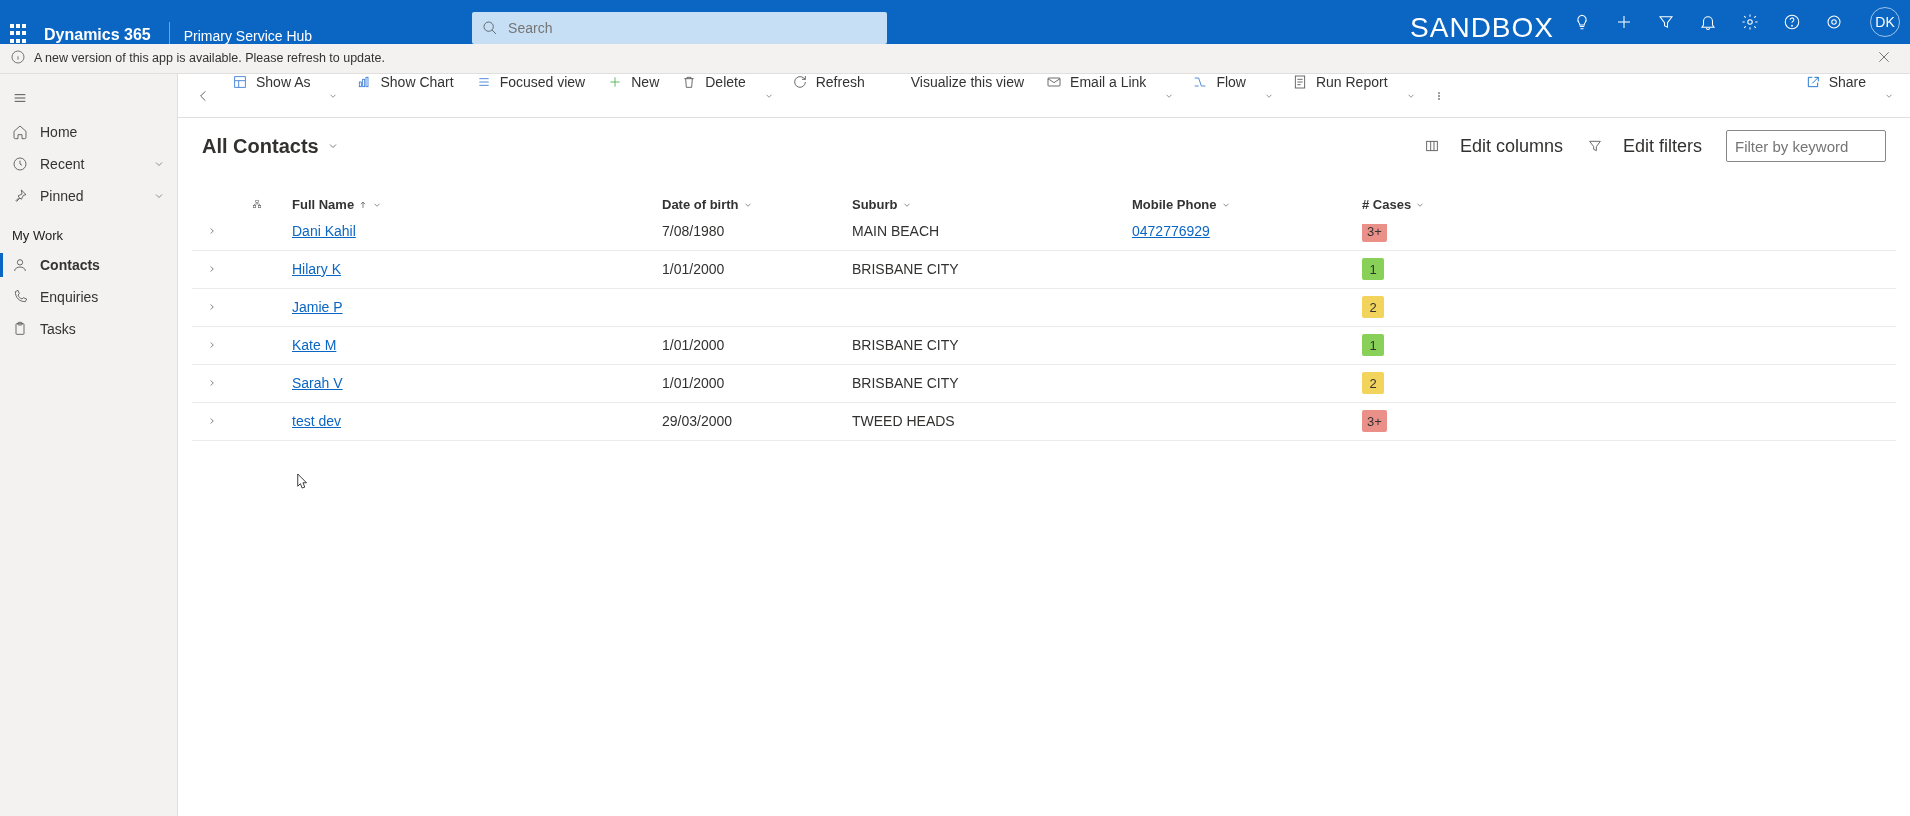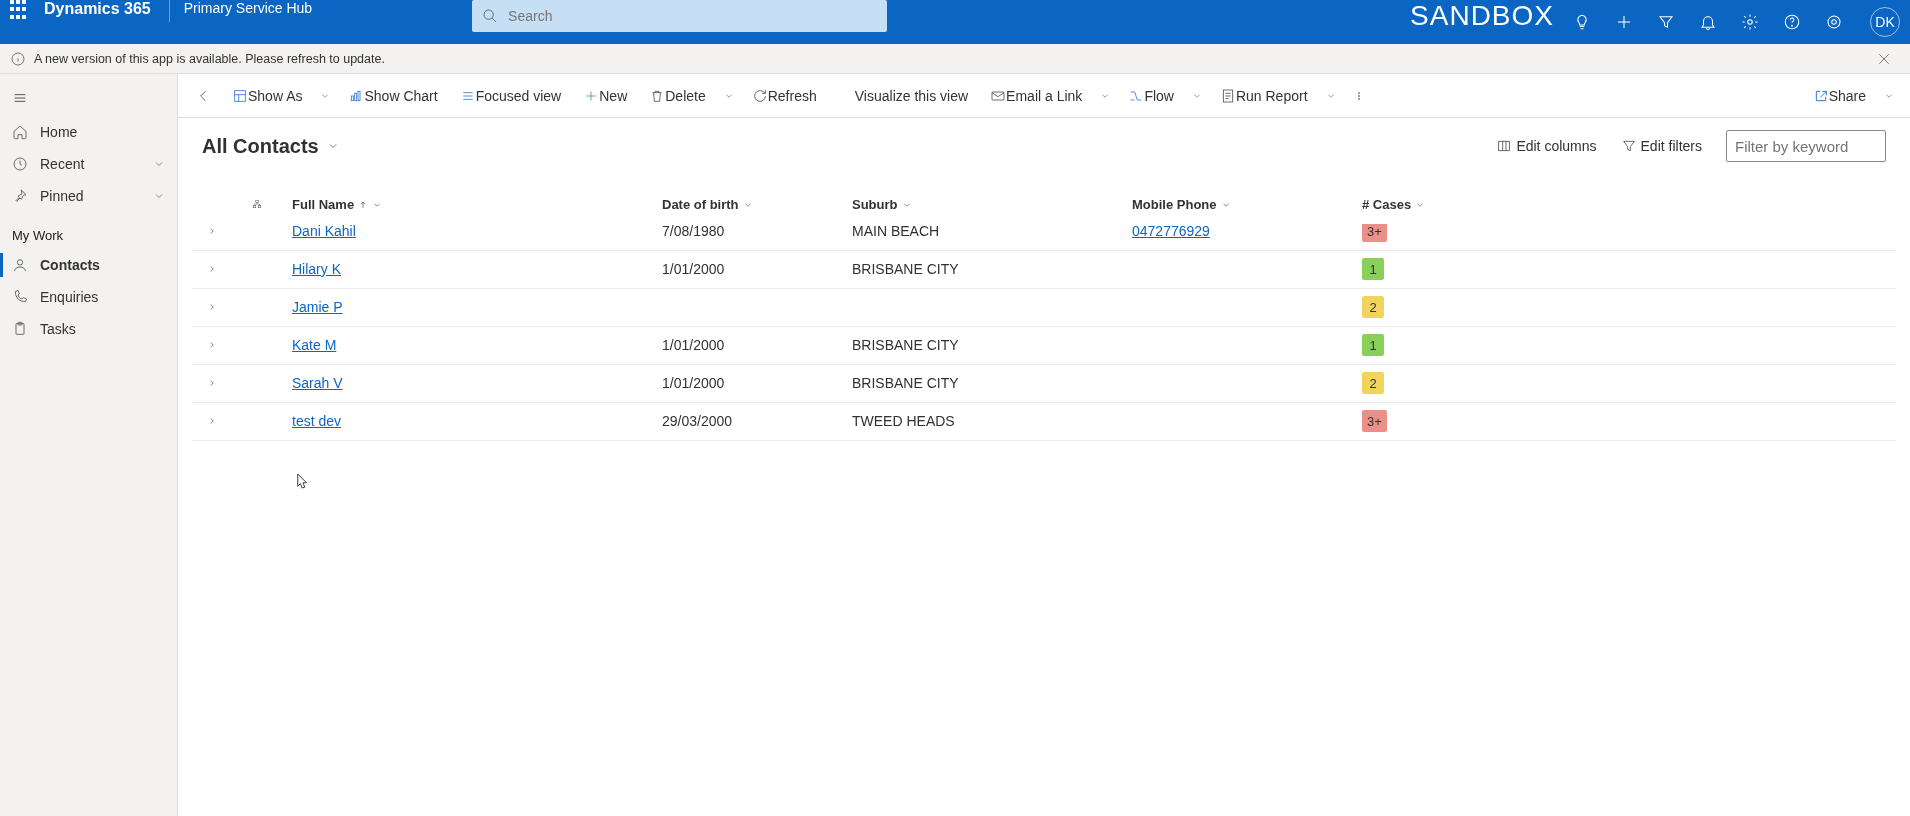--- a/index.html
+++ b/index.html
@@ -1,37 +1,37 @@
 <!DOCTYPE html>
 <html><head>
 <meta charset="utf-8">
 <style>
   * { box-sizing: border-box; }
   html, body { margin: 0; padding: 0; height: 100%; }
   body { font-family: "Segoe UI", Arial, sans-serif; font-size: 14px; color: #323130; background: #fff; overflow: hidden; }
 
   
-  .topbar { background: #0B66C3; color: #fff; height: 44px; display: flex; align-items: flex-start; padding: 0 10px; }
+  .topbar { background: #0B66C3; color: #fff; height: 44px; display: flex; align-items: flex-end; padding: 0 10px; }
   .waffle { width: 20px; height: 20px; display: flex; flex-wrap: wrap; gap: 2px; padding: 0; margin-right: 14px; cursor: pointer; }
   .waffle span { width: 4px; height: 4px; background: #fff; }
   .brand { font-size: 16px; font-weight: 600; margin-right: 18px; }
   .divider-v { width: 1px; height: 22px; background: rgba(255,255,255,0.4); margin: 0 14px 0 0; }
   .app-name { font-size: 14px; font-weight: 400; }
   .search-wrap { margin-left: 160px; flex: 0 0 auto; width: 415px; height: 32px; background: #c7dff5; border-radius: 2px; display: flex; align-items: center; padding: 0 10px; }
   .search-wrap svg { width: 16px; height: 16px; margin-right: 8px; stroke: #333; }
   .search-wrap input { flex: 1; border: none; background: transparent; outline: none; font-size: 14px; color: #333; }
   .top-spacer { flex: 1; }
   .env-label { font-size: 28px; letter-spacing: 1px; font-weight: 400; margin-right: 7px; font-family: "Segoe UI Light", "Segoe UI", sans-serif; }
   .top-icons { display: flex; align-items: center; gap: 0; }
   .top-icon { width: 42px; height: 44px; display: flex; align-items: center; justify-content: center; cursor: pointer; }
   .top-icon svg { width: 18px; height: 18px; stroke: #fff; fill: none; stroke-width: 1.4; }
   .avatar { width: 30px; height: 30px; border-radius: 50%; border: 1px solid rgba(255,255,255,0.6); display: flex; align-items: center; justify-content: center; font-size: 14px; margin-left: 15px; cursor: pointer; }
 
   
-  .notif-bar { height: 30px; background: #f3f2f1; border-bottom: 1px solid #e1dfdd; display: flex; align-items: center; padding: 0 10px; font-size: 12.5px; color: #333; }
+  .notif-bar { height: 30px; background: #f3f2f1; border-bottom: 1px solid #e1dfdd; display: flex; align-items: flex-end; padding: 8px 10px; font-size: 12.5px; color: #333; }
   .notif-bar svg { width: 16px; height: 16px; margin-right: 8px; stroke: #555; fill: none; stroke-width: 1.2; }
   .notif-bar .close { margin-left: auto; cursor: pointer; width: 24px; display:flex; justify-content:center; }
 
   
   .app-body { display: flex; height: calc(100% - 74px); }
 
   
   .sidebar { width: 178px; background: #f3f2f1; border-right: 1px solid #e1dfdd; display: flex; flex-direction: column; padding-top: 6px; }
   .hamburger { width: 40px; height: 36px; display: flex; align-items: center; justify-content: center; cursor: pointer; }
   .hamburger svg { width: 16px; height: 16px; stroke: #555; }
@@ -41,33 +41,33 @@
   .nav-group { font-weight: 400; font-size: 13px; padding: 16px 12px 6px; color: #222; }
   .nav-item.active { font-weight: 600; }
   .nav-item.active::before { content: ""; position: absolute; left: 0; top: 4px; bottom: 4px; width: 3px; background: #0B66C3; }
 
   
   .main { flex: 1; display: flex; flex-direction: column; background: #fff; min-width: 0; }
 
   
   .cmdbar { height: 44px; border-bottom: 1px solid #e1dfdd; display: flex; align-items: center; padding: 0 10px; gap: 2px; }
   .cmd-back { width: 32px; display:flex; justify-content:center; align-items:center; height:100%; cursor:pointer; }
-  .cmd-btn { display: flex; align-items: center; padding: 0 10px; height: 100%; cursor: pointer; font-size: 14px; color: #333; }
+  .cmd-btn { display: flex; padding: 0 10px; height: 100%; cursor: pointer; font-size: 14px; color: #333; gap: 8px; }
   .cmd-btn svg { width: 16px; height: 16px; fill: none; stroke-width: 1.3; }
   .cmd-chev { width: 22px; display:flex; justify-content:center; align-items:center; height:100%; cursor:pointer; }
   .cmd-chev svg { width: 10px; height: 10px; stroke: #555; }
   .cmdbar-spacer { flex: 1; }
   .cmd-btn.share svg { stroke: #0B66C3; fill:#0B66C3; }
 
   
   .view-header { display: flex; align-items: center; padding: 12px 24px; }
   .view-title { font-size: 20px; font-weight: 600; display: flex; align-items: center; gap: 8px; cursor: pointer; }
   .view-title svg { width: 12px; height: 12px; stroke: #555; }
   .view-header-spacer { flex: 1; }
-  .view-action { display: flex; align-items: center; gap: 4px; padding: 0 12px; cursor: pointer; font-size: 14px; height: 32px; }
+  .view-action { display: flex; align-items: center; gap: 20px; padding: 0 12px; cursor: pointer; font-size: 18px; height: 32px; }
   .view-action svg { width: 16px; height: 16px; stroke: #555; fill: none; stroke-width: 1.3; }
   .filter-input { width: 160px; height: 32px; border: 1px solid #888; border-radius: 2px; padding: 0 8px; font-size: 15px; outline: none; margin-left: 12px; }
 
   
   .grid { flex: 1; overflow: auto; padding: 0 14px; }
   table { width: 100%; border-collapse: collapse; table-layout: fixed; }
   th, td { text-align: left; font-size: 14px; padding: 0 10px; height: 38px; border-bottom: 1px solid #edebe9; vertical-align: middle; overflow: hidden; text-overflow: ellipsis; white-space: nowrap; }
   thead th { font-weight: 600; font-size: 13px; color: #333; position: sticky; top: 12px; background: #fff; }
   th .sort { display: inline-flex; align-items: center; gap: 4px; }
   th svg { width: 10px; height: 10px; stroke: #555; }

